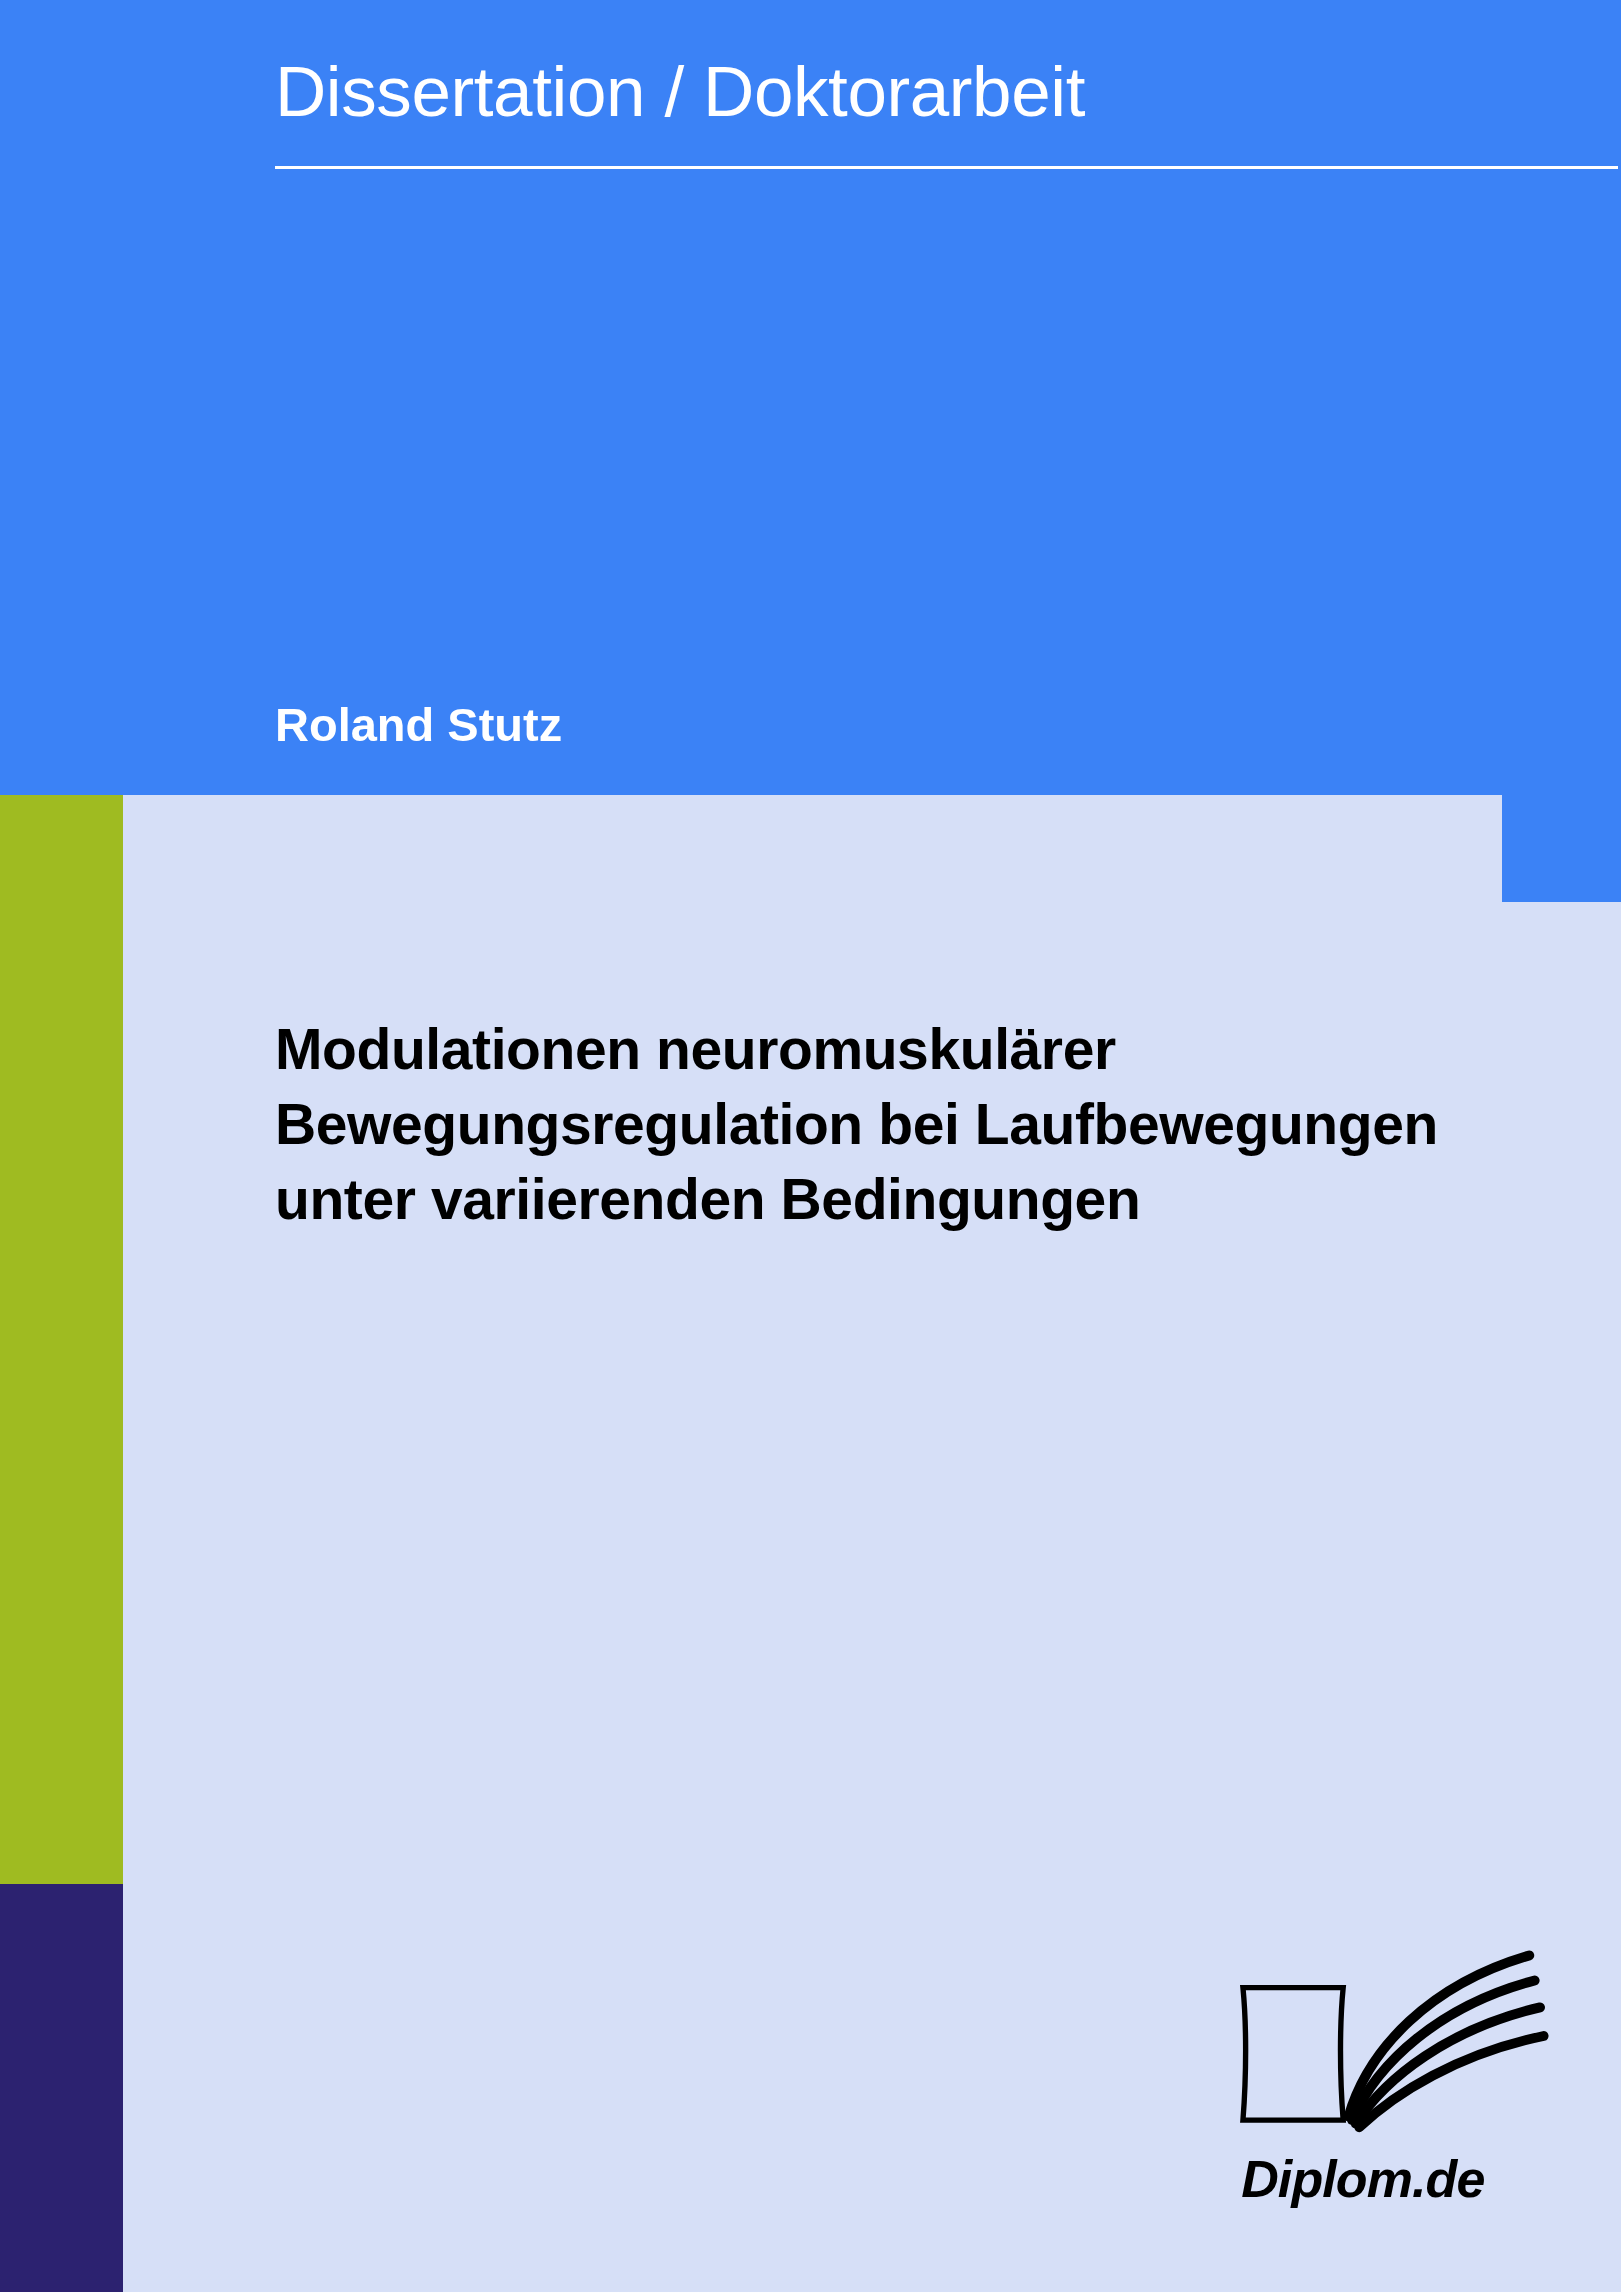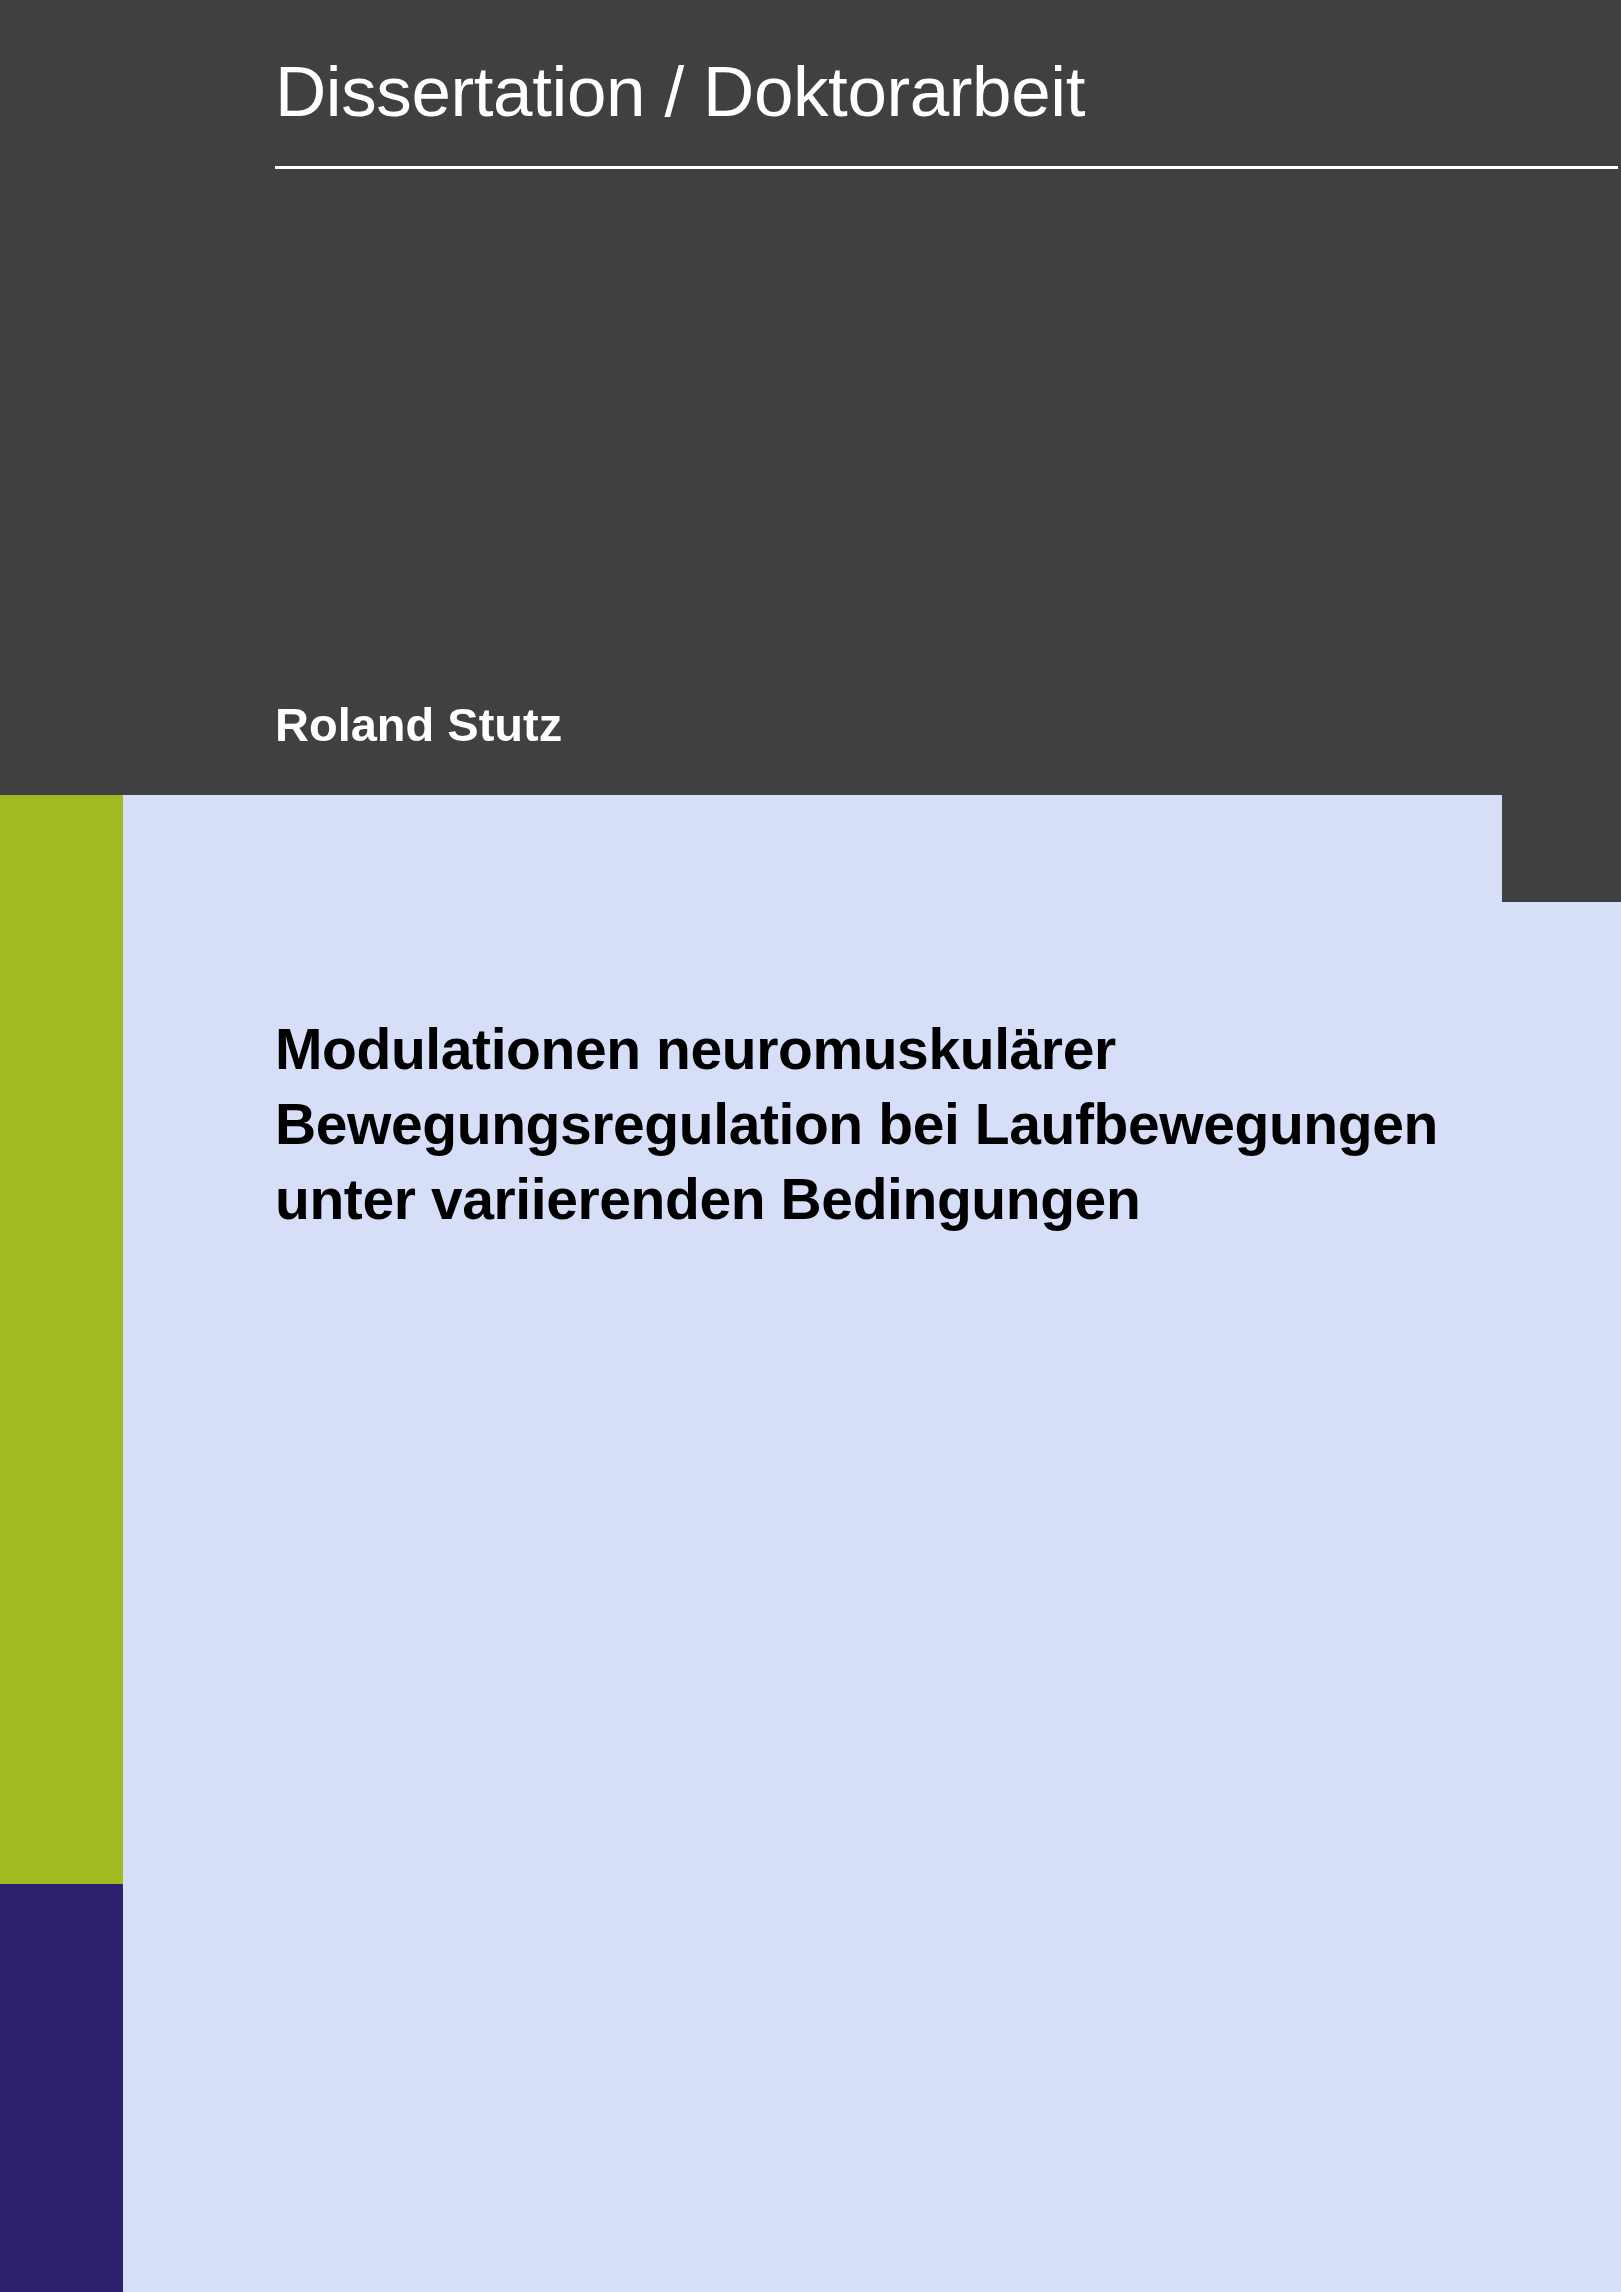--- a/index.html
+++ b/index.html
@@ -22,21 +22,21 @@
     overflow: hidden;
   }
 
   
   .top-panel {
     position: absolute;
     left: 0;
     top: 0;
     width: 1622px;
     height: 902px;
-    background: #404040;
+    background: #3b82f6;
   }
 
   .series-label {
     position: absolute;
     left: 275px;
     top: 56px;
     width: 1281px;
     font-size: 71px;
     font-weight: 400;
     color: #ffffff;
@@ -141,16 +141,26 @@
     <div class="series-rule"></div>
     <div class="author">Roland Stutz</div>
   </div>
 
   <div class="green-bar"></div>
   <div class="blue-bar"></div>
 
   <div class="body-area">
     <div class="book-title">Modulationen neuromuskulärer Bewegungsregulation bei Laufbewegungen unter variierenden Bedingungen</div>
 
+    <div class="logo">
+      <svg width="349" height="215" viewBox="0 0 390 240" xmlns="http://www.w3.org/2000/svg">
+        <path d="M10 52 L122 52 C118 92 118 150 122 200 L10 200 C14 150 14 92 10 52 Z" fill="none" stroke="#000000" stroke-width="6"></path>
+        <path d="M128 196 C150 120 220 48 330 16" fill="none" stroke="#000000" stroke-width="11" stroke-linecap="round"></path>
+        <path d="M132 200 C160 136 230 72 336 44" fill="none" stroke="#000000" stroke-width="11" stroke-linecap="round"></path>
+        <path d="M136 204 C170 152 240 98 342 74" fill="none" stroke="#000000" stroke-width="11" stroke-linecap="round"></path>
+        <path d="M140 208 C180 170 250 126 346 106" fill="none" stroke="#000000" stroke-width="11" stroke-linecap="round"></path>
+      </svg>
+      <div class="logo-word">Diplom.de</div>
+    </div>
   </div>
 
 </div>
 
 
 </body></html>

